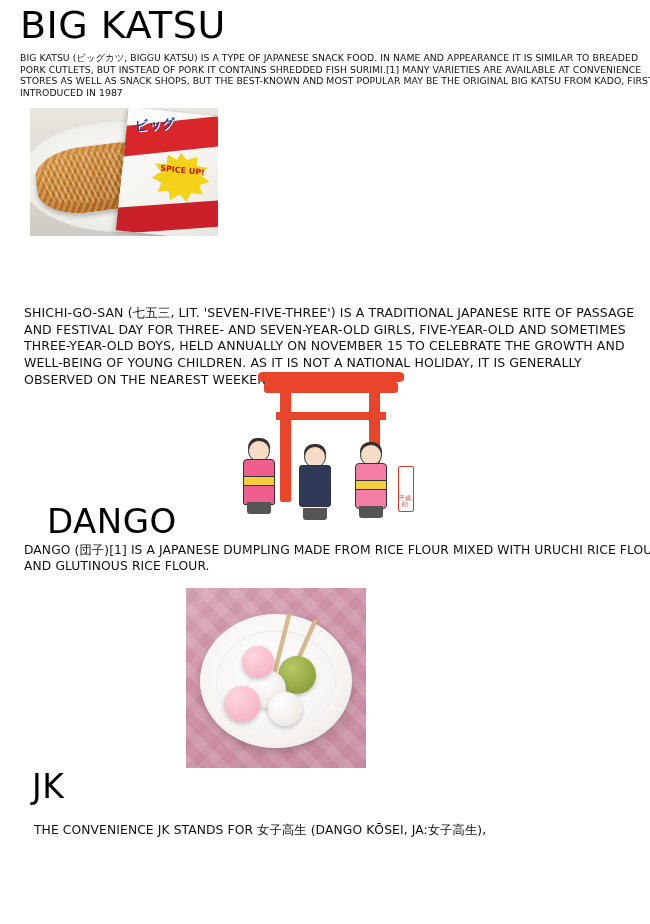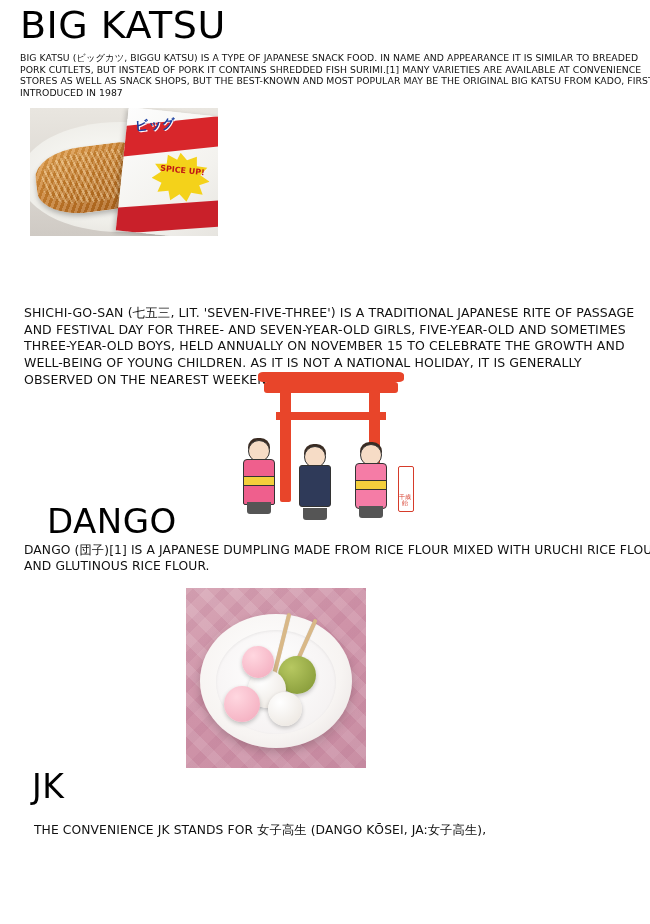--- a/index.html
+++ b/index.html
@@ -58,21 +58,21 @@
   p.body-dango {
     font-size: 12.3px;
     line-height: 1.3;
     padding-left: 8px;
   }
   p.body-jk {
     font-size: 12.3px;
     line-height: 1.35;
     padding-left: 18px;
   }
-  .jp { font-family: Liberation Mono, monospace; }
+  .jp { font-family: Liberation Serif, serif; }
 
   
   .fig-katsu {
     position: absolute;
     left: 30px; top: 108px;
     width: 188px; height: 128px;
     background: linear-gradient(180deg,#e9e6e0 0%, #dcd8d2 55%, #cfcac4 100%);
     overflow: hidden;
   }
   .katsu-plate {

